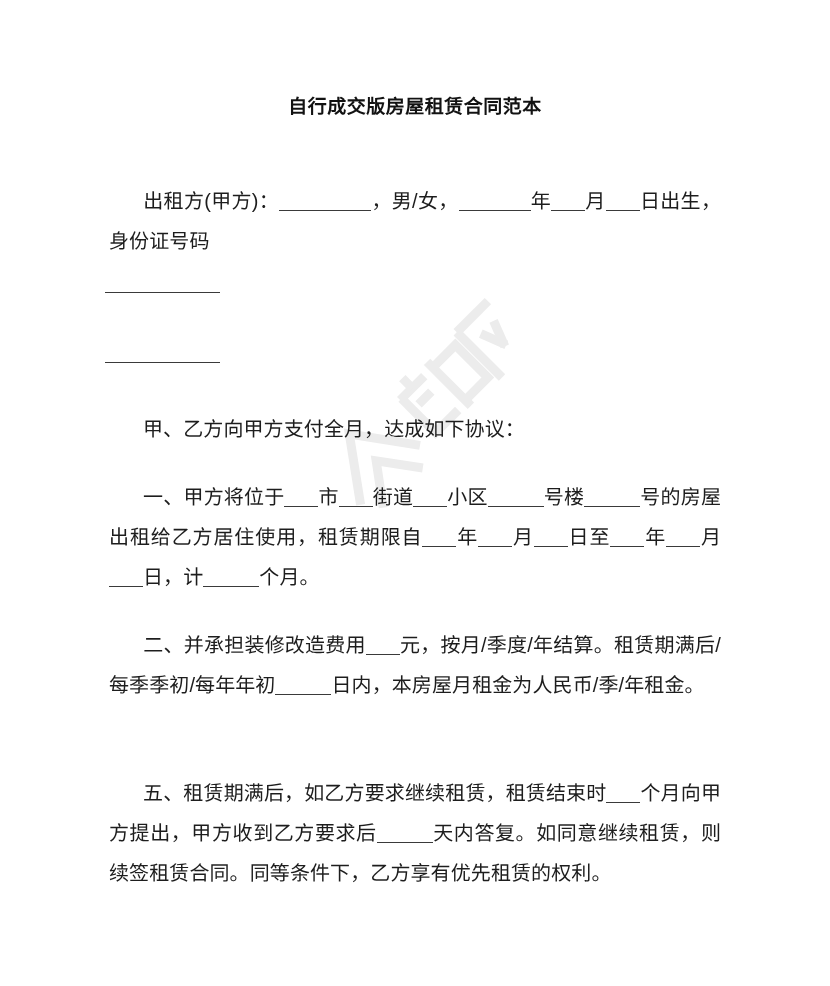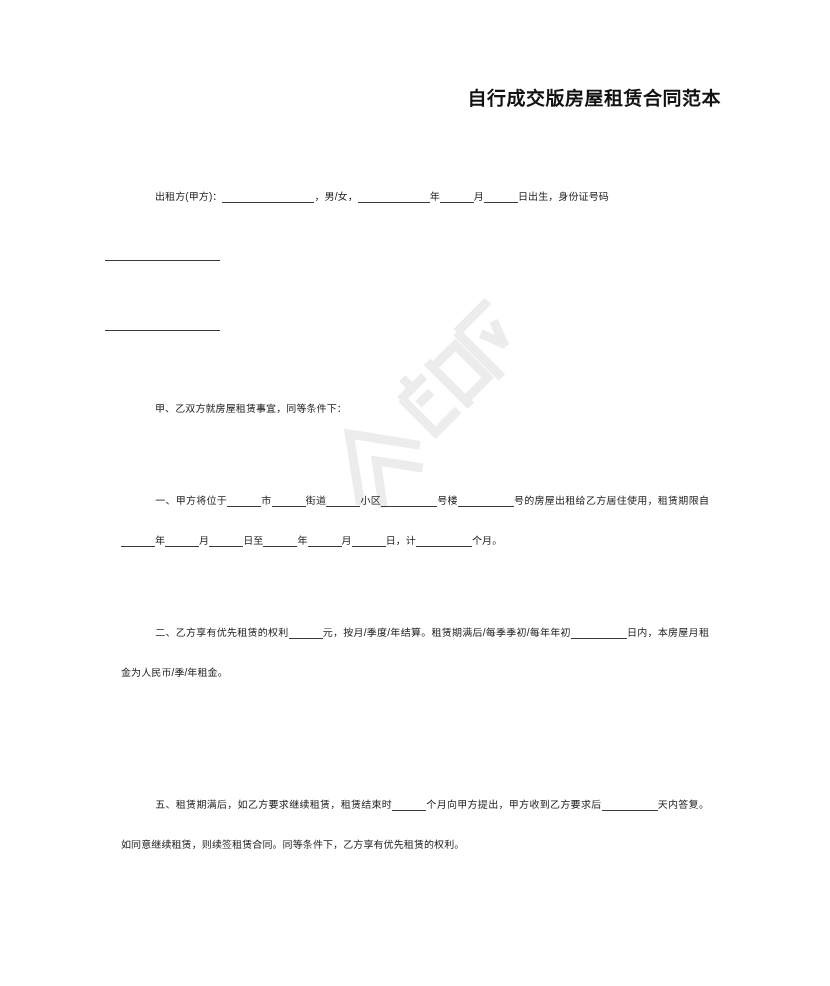--- a/index.html
+++ b/index.html
@@ -34,34 +34,34 @@
 
   
   .doc {
     position: relative;
     z-index: 1;
     padding: 0 105px;
     box-sizing: border-box;
   }
 
   .doc-title {
-    margin: 4px;
+    margin: 12px;
     padding-top: 80px;
-    text-align: right;
+    text-align: center;
     font-size: 19px;
     font-weight: bold;
     color: #121212;
     letter-spacing: 0.5px;
     line-height: 30px;
   }
 
   .para {
-    margin: 16px;
+    margin: 4px;
     color: #1d1d1d;
-    font-size: 10px;
+    font-size: 20px;
     line-height: 40px;
     text-align: justify;
     text-justify: inter-ideograph;
     letter-spacing: 0.1px;
     word-break: break-all;
   }
   .para .indent {
     display: inline-block;
     width: 34px;
   }
@@ -125,29 +125,29 @@
 
     <p class="para"><span class="indent"></span><span>出租方(甲方)：</span><span class="blank b-xl"></span><span>，男/女，</span><span class="blank b-lg"></span><span>年</span><span class="blank b-sm"></span><span>月</span><span class="blank b-sm"></span><span>日出生，身份证号码</span></p>
     <p class="blank-line-row"><span class="blank b-xxl"></span></p>
 
     <div class="gap-md"></div>
 
     <p class="blank-line-row"><span class="blank b-xxl"></span></p>
 
     <div class="gap-md"></div>
 
-    <p class="para"><span class="indent"></span><span>甲、乙双方就房屋租赁事宜，同等条件下：</span></p>
+    <p class="para"><span class="indent"></span><span>甲、乙方向甲方支付全月，达成如下协议：</span></p>
 
     <div class="gap-sm"></div>
 
     <p class="para"><span class="indent"></span><span>一、</span><span>甲方将位于</span><span class="blank b-sm"></span><span>市</span><span class="blank b-sm"></span><span>街道</span><span class="blank b-sm"></span><span>小区</span><span class="blank b-md"></span><span>号楼</span><span class="blank b-md"></span><span>号的房屋出租给乙方居住使用，租赁期限自</span><span class="blank b-sm"></span><span>年</span><span class="blank b-sm"></span><span>月</span><span class="blank b-sm"></span><span>日至</span><span class="blank b-sm"></span><span>年</span><span class="blank b-sm"></span><span>月</span><span class="blank b-sm"></span><span>日，计</span><span class="blank b-md"></span><span>个月。</span></p>
 
     <div class="gap-sm"></div>
 
-    <p class="para"><span class="indent"></span><span>二、</span><span>乙方享有优先租赁的权利</span><span class="blank b-sm"></span><span>元，按月/季度/年结算。租赁期满后/每季季初/每年年初</span><span class="blank b-md"></span><span>日内，本房屋月租金为人民币/季/年租金。</span></p>
+    <p class="para"><span class="indent"></span><span>二、</span><span>并承担装修改造费用</span><span class="blank b-sm"></span><span>元，按月/季度/年结算。租赁期满后/每季季初/每年年初</span><span class="blank b-md"></span><span>日内，本房屋月租金为人民币/季/年租金。</span></p>
 
     <div class="gap-sm"></div>
 
 
     <div class="gap-sm"></div>
 
 
     <div class="gap-sm"></div>
 
     <p class="para"><span class="indent"></span><span>五、</span><span>租赁期满后，如乙方要求继续租赁，租赁结束时</span><span class="blank b-sm"></span><span>个月向甲方提出，甲方收到乙方要求后</span><span class="blank b-md"></span><span>天内答复。如同意继续租赁，则续签租赁合同。同等条件下，乙方享有优先租赁的权利。</span></p>

